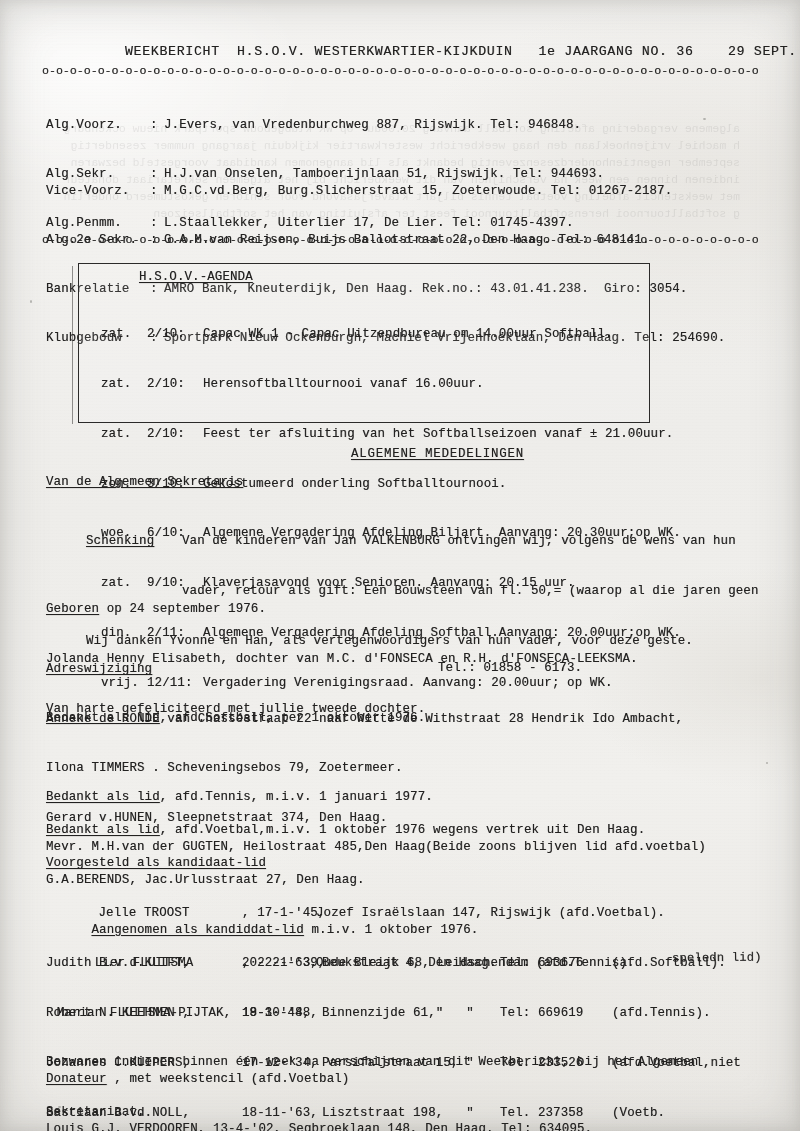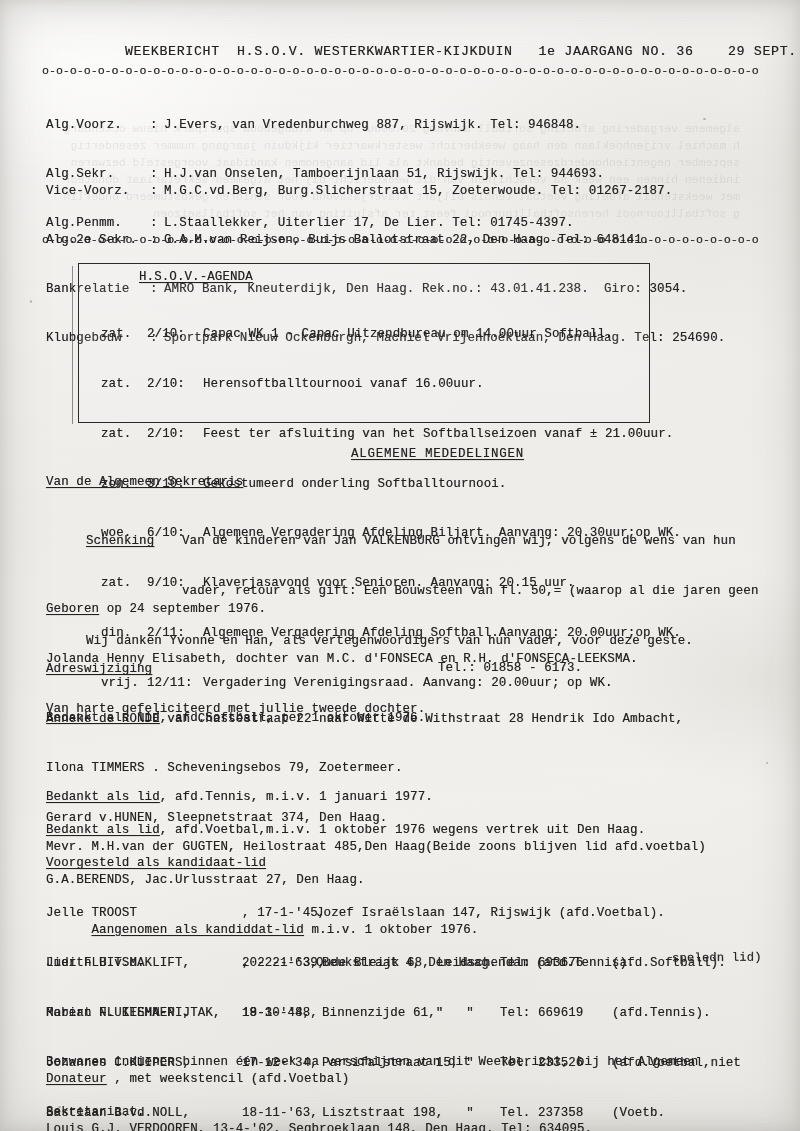--- a/index.html
+++ b/index.html
@@ -140,21 +140,21 @@
   #s-geboren { left: 46px; top: 568px; line-height: 16.6px; }
 
   #s-adres { left: 46px; top: 628px; line-height: 16.6px; }
   #adres-tel { left: 438px; top: 661px; }
 
   #s-bedankt1 { left: 46px; top: 677px; line-height: 16.6px; }
   #s-bedankt2 { left: 46px; top: 756px; line-height: 16.6px; }
   #s-bedankt3 { left: 46px; top: 789px; line-height: 16.6px; }
 
   #s-voorgesteld { left: 46px; top: 822px; line-height: 16.6px; }
-  .vg-name { display: inline-block; width: 196px; }
+  .vg-name { display: inline-block; width: 196px; text-align: center; }
   .vg-date { display: inline-block; width: 74px; }
 
   #s-aangenomen { left: 46px; top: 905px; line-height: 16.6px; }
 
   
   #members { left: 46px; top: 922px; line-height: 16.6px; }
   .m-name { display: inline-block; width: 196px; }
   .m-dob  { display: inline-block; width: 74px; text-align: left; }
   .m-addr { display: inline-block; width: 178px; padding-left: 6px; }
   .m-tel  { display: inline-block; width: 112px; }

